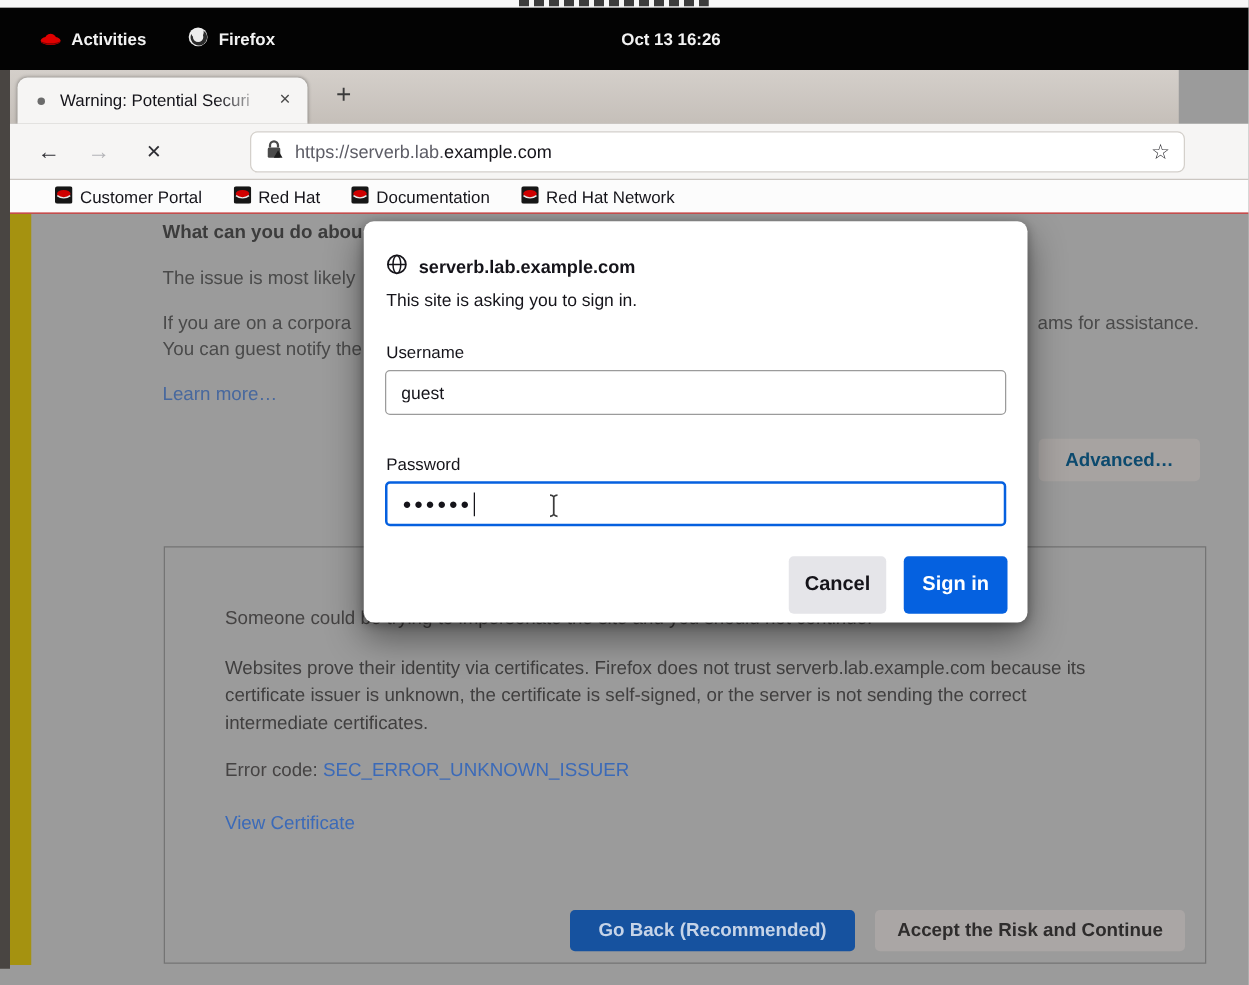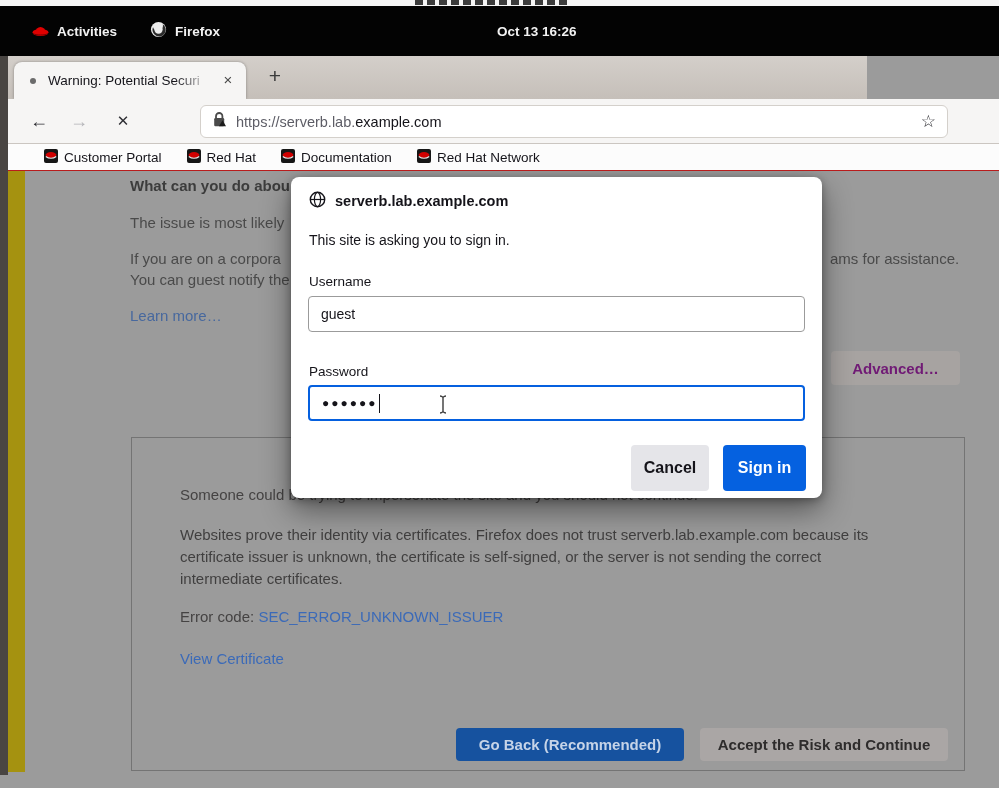--- a/index.html
+++ b/index.html
@@ -16,21 +16,21 @@
   .gnome-item { position:absolute; top:0; height:50px; display:flex; align-items:center; gap:8px;
     font-size:13.5px; font-weight:bold; color:#f2f2f2; }
   .gb-activities { left:32px; }
   .gb-firefox { left:150px; }
   .gb-clock { left:497px; }
 
   
   .edge-strip { position:absolute; left:0; top:26px; width:8px; height:749px; background:#494542; z-index:24; }
 
   
-  .tab-strip { position:absolute; left:8px; top:56px; width:859px; height:43px;
+  .tab-strip { position:absolute; left:8px; top:56px; width:935px; height:43px;
     background:linear-gradient(#d4cfca,#c5bfb9); z-index:20; }
   .tab { position:absolute; left:6px; top:6px; width:232px; height:37px; background:#f6f5f4;
     border-radius:8px 8px 0 0; box-shadow:0 0 3px rgba(0,0,0,.35); }
   .tab-dot { position:absolute; left:16px; top:16px; width:6px; height:6px; border-radius:50%; background:#6b6b6b; }
   .tab-title { position:absolute; left:34px; top:0; width:168px; height:37px; line-height:37px;
     font-size:13.5px; color:#15141a; white-space:nowrap; overflow:hidden;
     -webkit-mask-image:linear-gradient(90deg,#000 75%,transparent 98%);
     mask-image:linear-gradient(90deg,#000 75%,transparent 98%); }
   .tab-close { position:absolute; right:8px; top:8px; width:20px; height:20px; text-align:center; line-height:19px;
     font-size:15px; color:#4a4a4a; border-radius:4px; }
@@ -58,34 +58,34 @@
   .bm { display:flex; align-items:center; gap:6px; font-size:13.5px; color:#15141a; }
 
   
   .page { position:absolute; left:0; top:171px; width:999px; height:617px; background:#9b9b9b; z-index:1; }
   .stripe { position:absolute; left:8px; top:0; width:17px; height:601px; background:#a59210; }
   .pg-heading { position:absolute; left:130px; top:6px; font-size:15px; font-weight:bold; color:#3c3c3c; white-space:nowrap; }
   .pg-text { position:absolute; font-size:15px; color:#4a4a4a; white-space:nowrap; }
   .pg-link { color:#47689e; }
   .advanced-btn { position:absolute; left:831px; top:180px; width:129px; height:34px; background:#a7a3a1;
     border-radius:4px; display:flex; align-items:center; justify-content:center;
-    font-size:15px; font-weight:bold; color:#701a75; }
+    font-size:15px; font-weight:bold; color:#0c4a6e; }
   .panel { position:absolute; left:131px; top:266px; width:834px; height:334px; border:1px solid #747474; }
   .pn-text { position:absolute; left:48px; font-size:15px; color:#454343; white-space:nowrap; }
   .pn-para { position:absolute; left:48px; top:86px; font-size:15px; color:#403f3f; line-height:22px; }
   .pn-link { color:#3b6ab8; }
   .pn-btn { position:absolute; top:290px; height:33px; border-radius:4px; display:flex; align-items:center;
     justify-content:center; font-size:15px; font-weight:bold; }
   .btn-goback { left:324px; width:228px; background:#16529f; color:#c6d4e8; }
   .btn-accept { left:568px; width:248px; background:#aaa6a5; color:#2e2c2c; }
 
   
   .dialog { position:absolute; left:291px; top:177px; width:531px; height:321px; background:#fff;
     border-radius:8px; box-shadow:0 12px 30px rgba(0,0,0,.45), 0 2px 8px rgba(0,0,0,.3); z-index:10; color:#15141a; }
-  .dlg-host { position:absolute; left:18px; top:14px; display:flex; align-items:center; gap:9px;
+  .dlg-host { position:absolute; left:18px; top:26px; display:flex; align-items:center; gap:9px;
     font-size:14.5px; font-weight:bold; }
   .dlg-prompt { position:absolute; left:18px; top:55px; font-size:14px; }
   .dlg-label { position:absolute; left:18px; font-size:13.5px; color:#15141a; }
   .lb-user { top:97px; }
   .lb-pass { top:187px; }
   .dlg-input { position:absolute; left:17px; width:497px; height:36px; border:1px solid #9b9b9b;
     border-radius:4px; background:#fff; font-family:"Liberation Sans",sans-serif; font-size:14px;
     color:#15141a; padding:0 12px; }
   .in-user { top:119px; }
   .in-pass { top:208px; border:2px solid #0560df; display:flex; align-items:center; padding:0 12px; }

